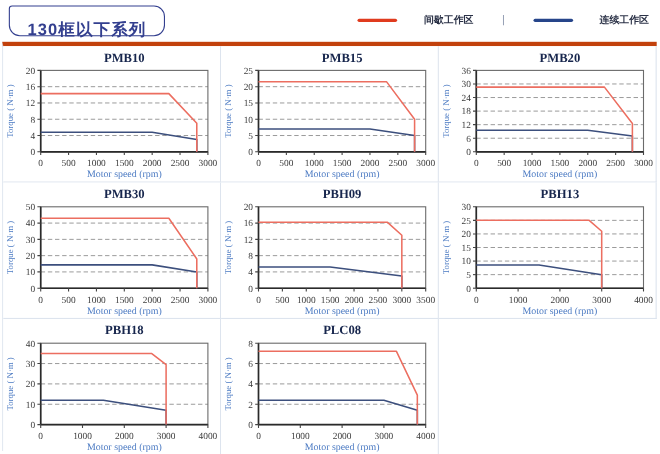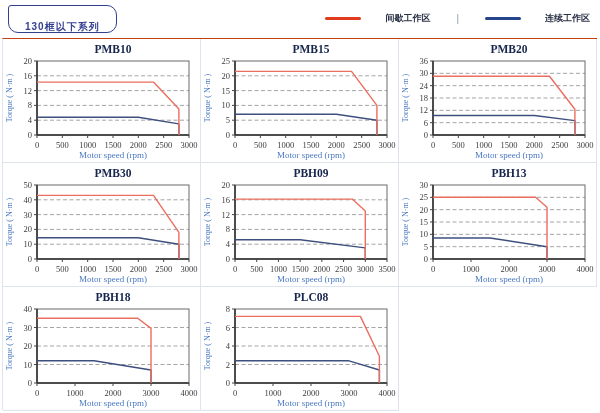--- a/index.html
+++ b/index.html
@@ -5,39 +5,39 @@
   * { margin:0; padding:0; box-sizing:border-box; }
   html,body { width:600px; height:413px; background:#ffffff; overflow:hidden;
               font-family:"Liberation Sans","DejaVu Sans",sans-serif; }
   .page { position:relative; width:600px; height:413px; background:#fff; }
 
   
   .series-badge{
     position:absolute; left:8px; top:5px; height:28px;
     padding:20px 16px 4px 16px;
     border:1.5px solid #333f8f; border-radius:3px 10px 10px 10px;
-    color:#333f8f; font-size:10px; font-weight:bold;
+    color:#333f8f; font-size:15px; font-weight:bold;
     display:flex; align-items:center; letter-spacing:1px;
     background:#fff;
   }
   .legend{
     position:absolute; right:10px; top:10px; height:16px;
     display:flex; align-items:center; gap:24px;
   }
   .legend .swatch{ width:36px; height:3px; border-radius:2px; }
   .legend .sw-red{ background:#e03b1e; }
   .legend .sw-navy{ background:#26458a; }
   .legend .lg-label{ font-size:9px; font-weight:bold; color:#2b3247; }
   .legend .lg-sep{ font-size:10px; color:#8b97ad; padding:0 2px; }
 
   
   .charts-grid{
     position:absolute; left:2px; top:38px; width:595px; height:372px;
     display:grid; grid-template-columns:repeat(3,1fr); grid-template-rows:repeat(3,124px);
-    border-top:1px solid #c2410c; border-left:1px solid #dde4ee;
+    border-top:4px solid #c2410c; border-left:1px solid #dde4ee;
   }
   .chart-cell{
     border-right:1px solid #dde4ee; border-bottom:1px solid #dde4ee;
     display:flex; align-items:center; justify-content:center;
     background:#fff;
   }
   .chart-cell.empty{ border-right:none; border-bottom:none; }
 
   .chart-svg text{ font-family:"Liberation Serif","DejaVu Serif",serif; }
   .chart-svg .ct{ font-size:11.5px; font-weight:bold; fill:#17264d; }

